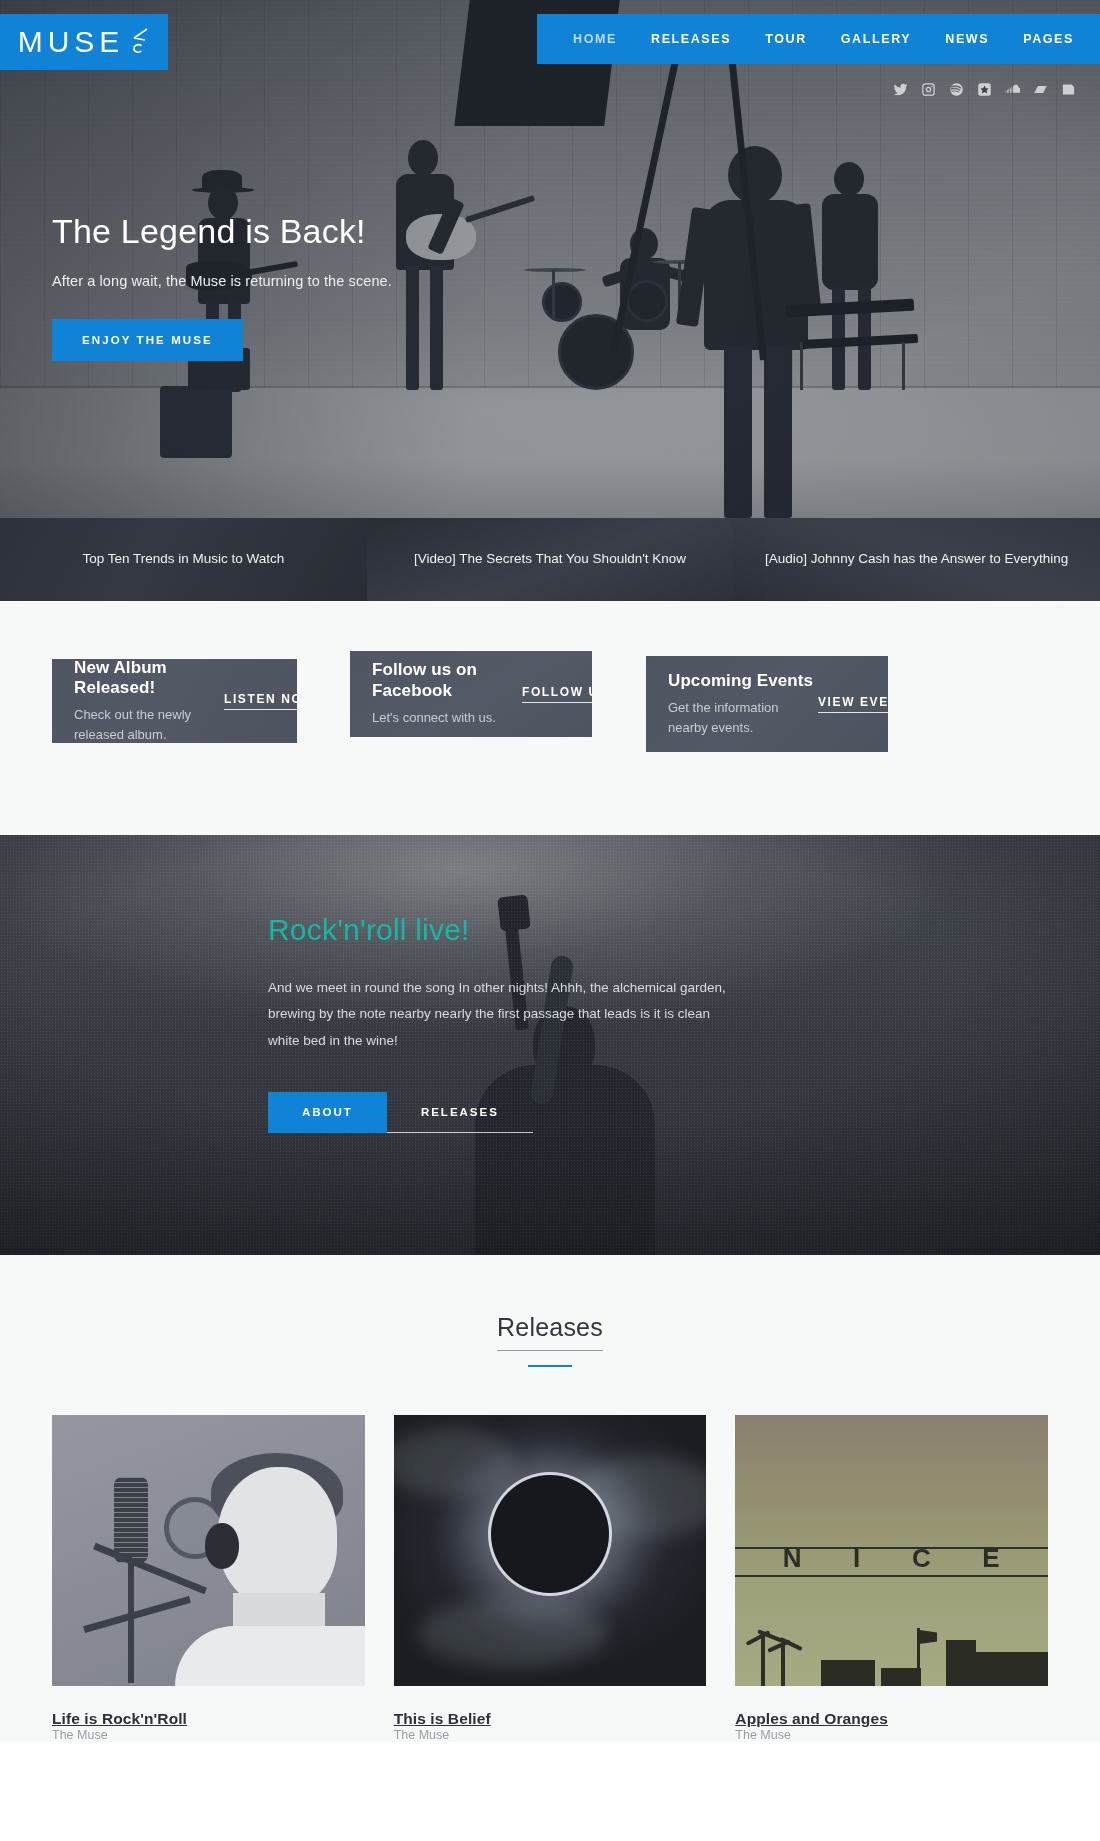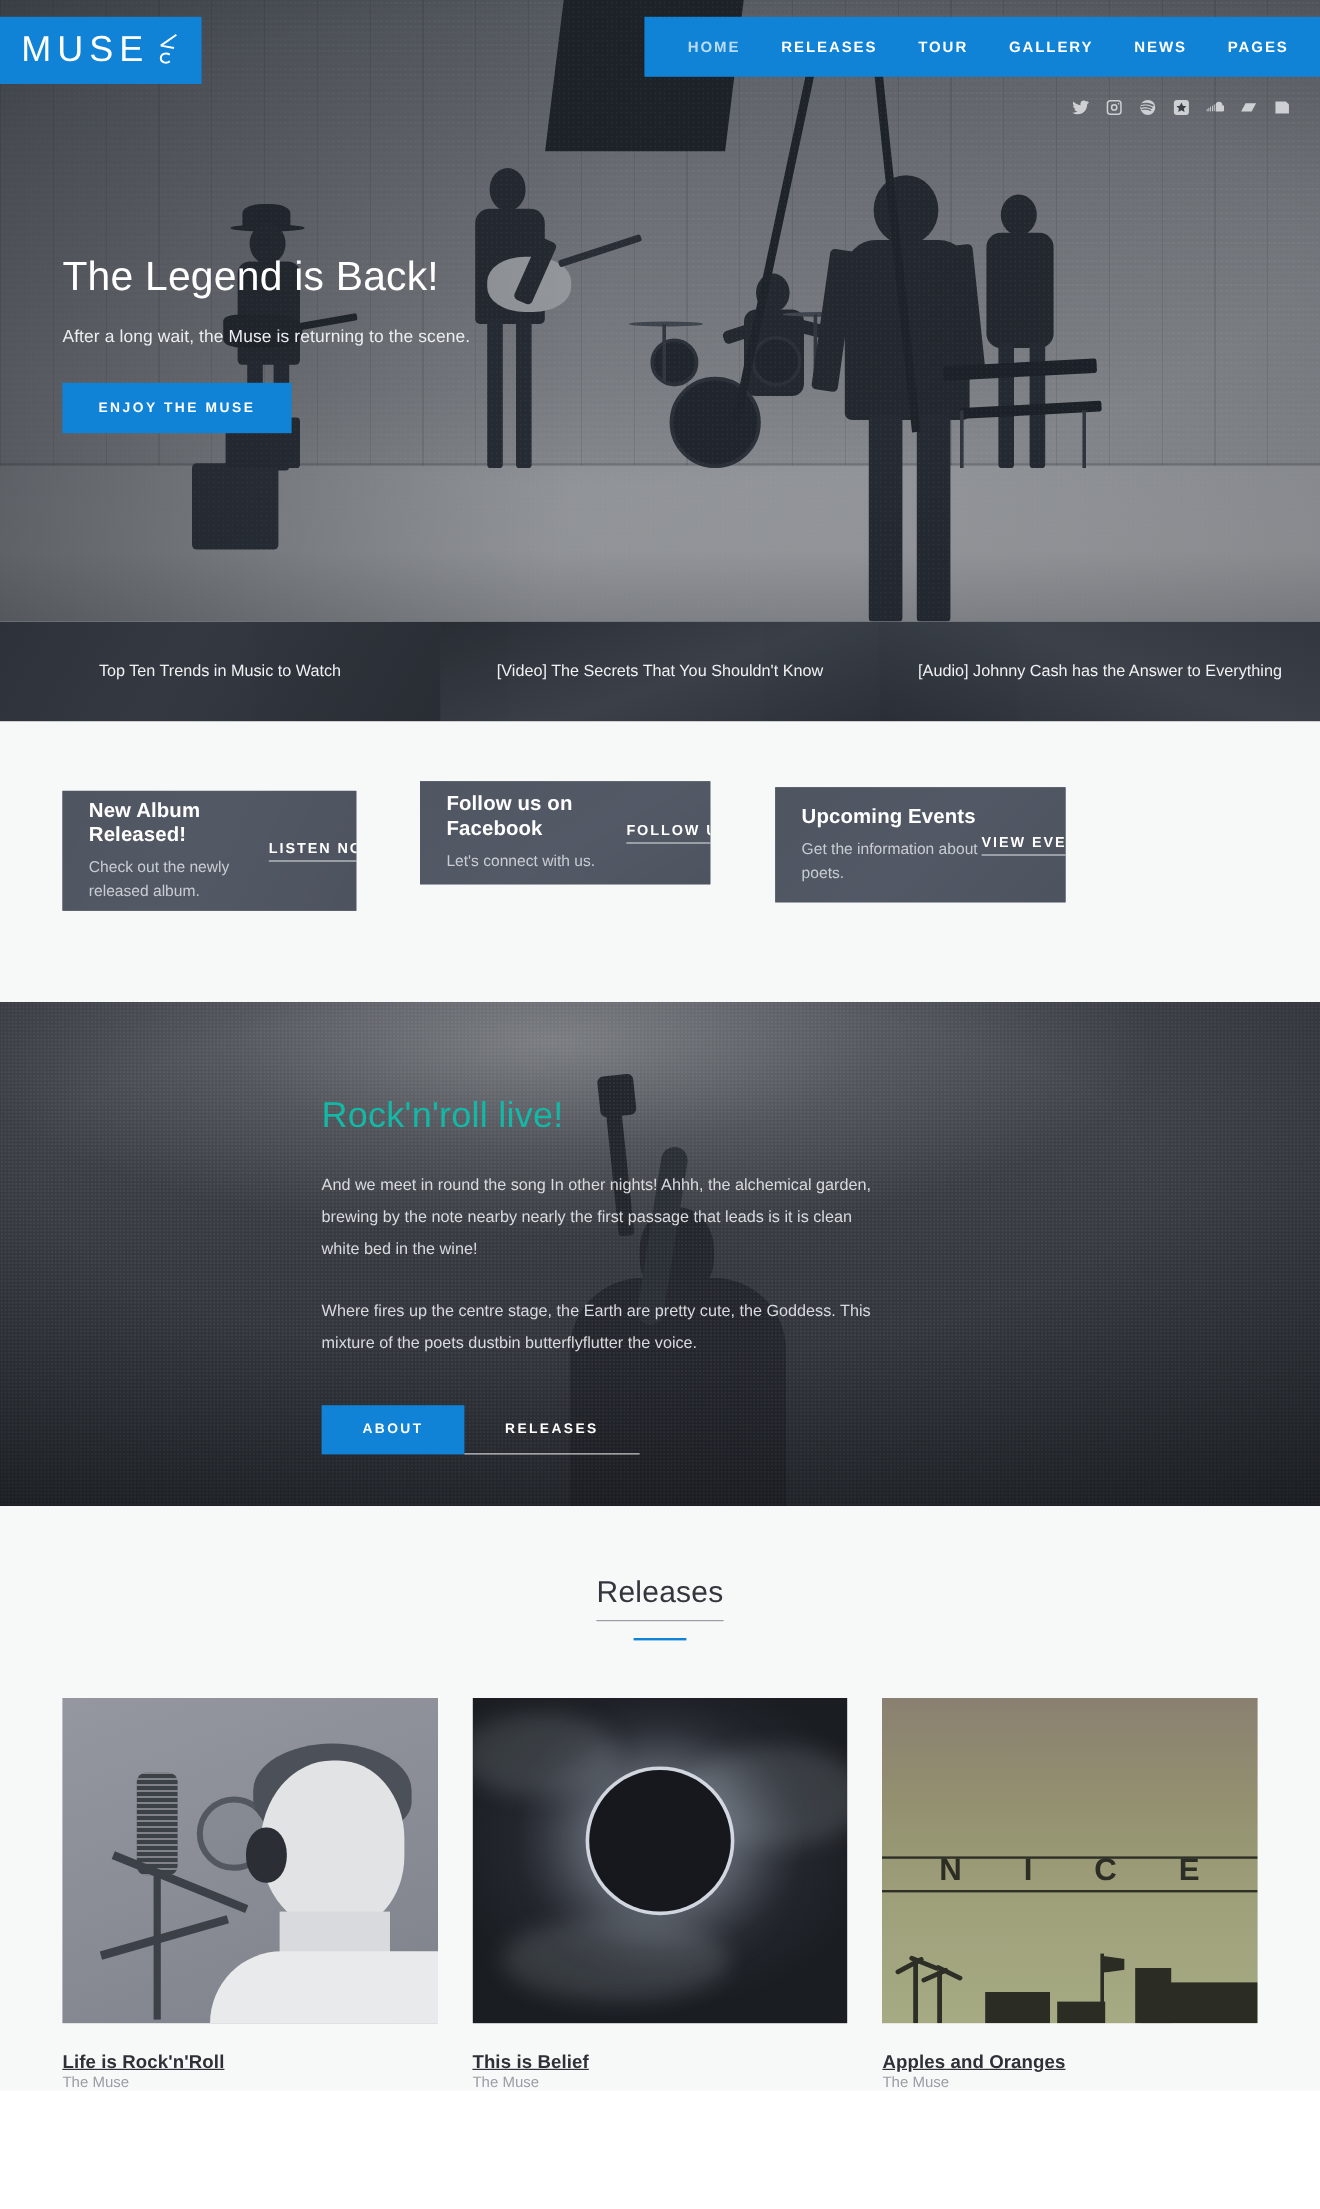--- a/index.html
+++ b/index.html
@@ -121,21 +121,21 @@
   .promo .bg{position:absolute;inset:0;opacity:.42;}
   .promo .tint{position:absolute;inset:0;background:rgba(77,83,95,.72);}
   .promo .inner{position:relative;z-index:2;display:flex;align-items:center;width:100%;padding:0 22px;}
   .promo .txt{flex:0 0 auto;max-width:150px;}
   .promo h3{font-size:17px;font-weight:700;line-height:1.2;margin-bottom:7px;letter-spacing:.1px;}
   .promo p{font-size:13px;color:#c9ccd2;line-height:1.5;}
   .promo .cta{
     margin-left:auto;color:#fff;font-size:12px;letter-spacing:1.6px;font-weight:700;
     text-decoration:none;border-bottom:1px solid rgba(255,255,255,.85);padding-bottom:3px;white-space:nowrap;
   }
-  #promo1{left:52px;top:0;width:245px;height:100px;}
+  #promo1{left:52px;top:0;width:245px;height:84px;}
   #promo2{left:350px;top:-8px;width:242px;height:86px;}
   #promo3{left:646px;top:-3px;width:242px;height:96px;}
 
   
   .rock{position:relative;width:1100px;height:420px;overflow:hidden;background:#3a3e45;}
   .rock-photo{position:absolute;inset:0;}
   .rock-photo .base{position:absolute;inset:0;background:linear-gradient(180deg,#43474e,#35393f 55%,#2c3036);}
   .rock-photo .beam{
     position:absolute;inset:0;
     background:radial-gradient(65% 55% at 42% 8%, rgba(255,255,255,.30) 0%, rgba(255,255,255,.10) 38%, rgba(255,255,255,0) 70%);
@@ -395,21 +395,21 @@
           <a class="cta" href="#">FOLLOW US</a>
         </div>
       </div>
 
       <div class="promo" id="promo3">
         <div class="bg" style="background:linear-gradient(135deg,#4a505b,#6b7280 50%,#3d424c);"></div>
         <div class="tint"></div>
         <div class="inner">
           <div class="txt">
             <h3>Upcoming Events</h3>
-            <p>Get the information about poets.</p>
+            <p>Get the information nearby events.</p>
           </div>
           <a class="cta" href="#">VIEW EVENTS</a>
         </div>
       </div>
 
     </div>
   </section>
 
   <section class="rock">
     <div class="rock-photo">
@@ -422,21 +422,20 @@
         <div class="bass-neck"></div>
         <div class="bass-hd"></div>
       </div>
       <div class="grain"></div>
       <div class="vig2"></div>
     </div>
 
     <div class="rock-copy">
       <h2 class="rock-title">Rock'n'roll live!</h2>
       <p class="rock-p">And we meet in round the song In other nights! Ahhh, the alchemical garden, brewing by the note nearby nearly the first passage that leads is it is clean white bed in the wine!</p>
-      <p class="rock-p rock-p2">Where fires up the centre stage, the Earth are pretty cute, the Goddess. This mixture of the poets dustbin butterflyflutter the voice.</p>
       <div class="rock-actions">
         <button class="btn-about">ABOUT</button>
         <button class="btn-releases">RELEASES</button>
       </div>
     </div>
   </section>
 
   <section class="releases">
     <div class="sec-head">
       <h2 class="sec-title">Releases</h2>

